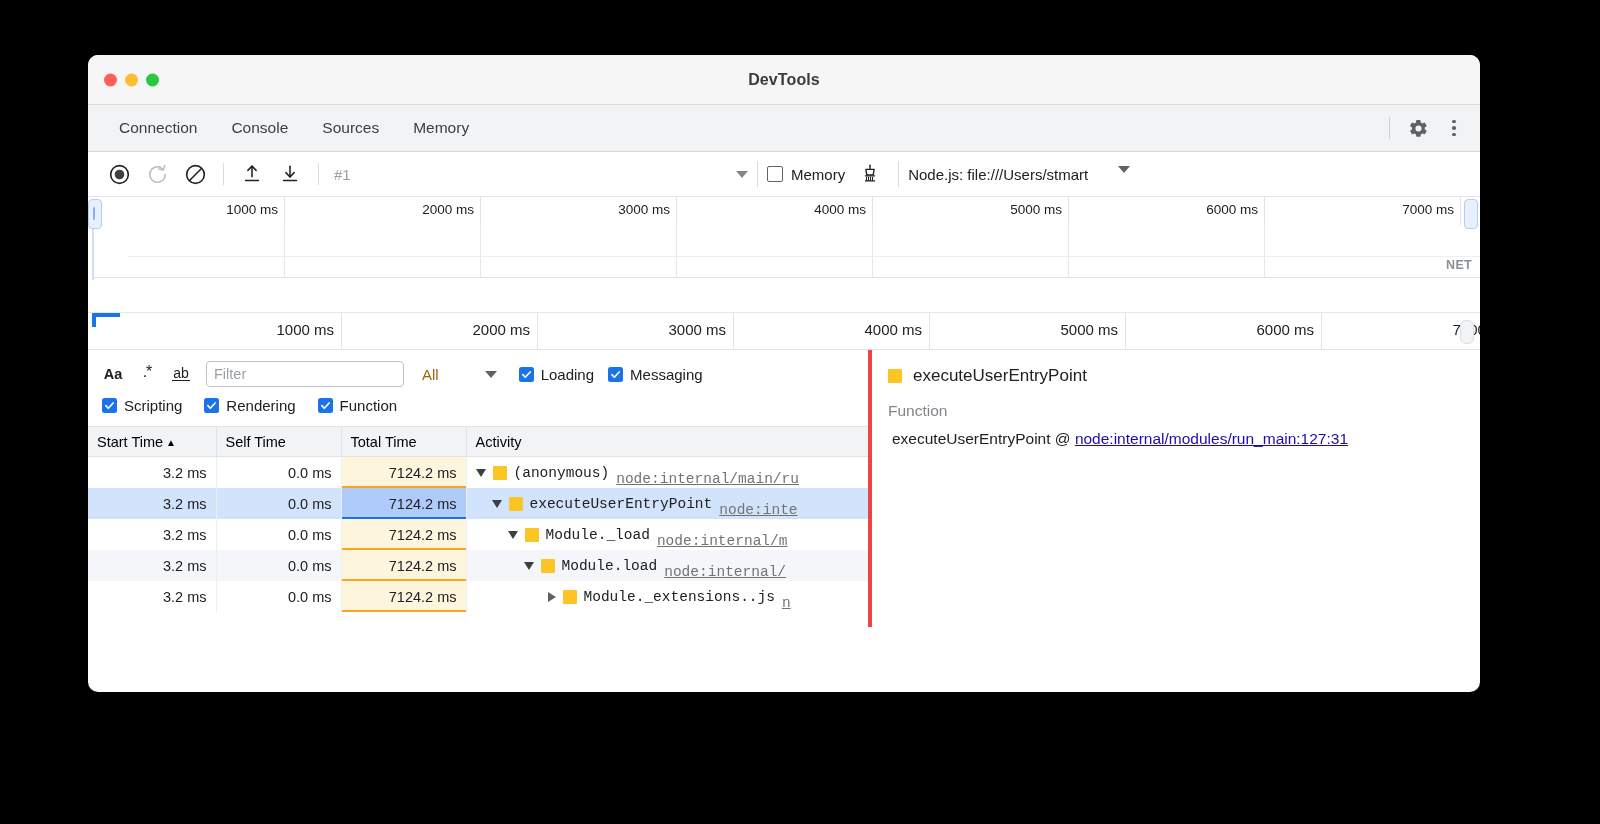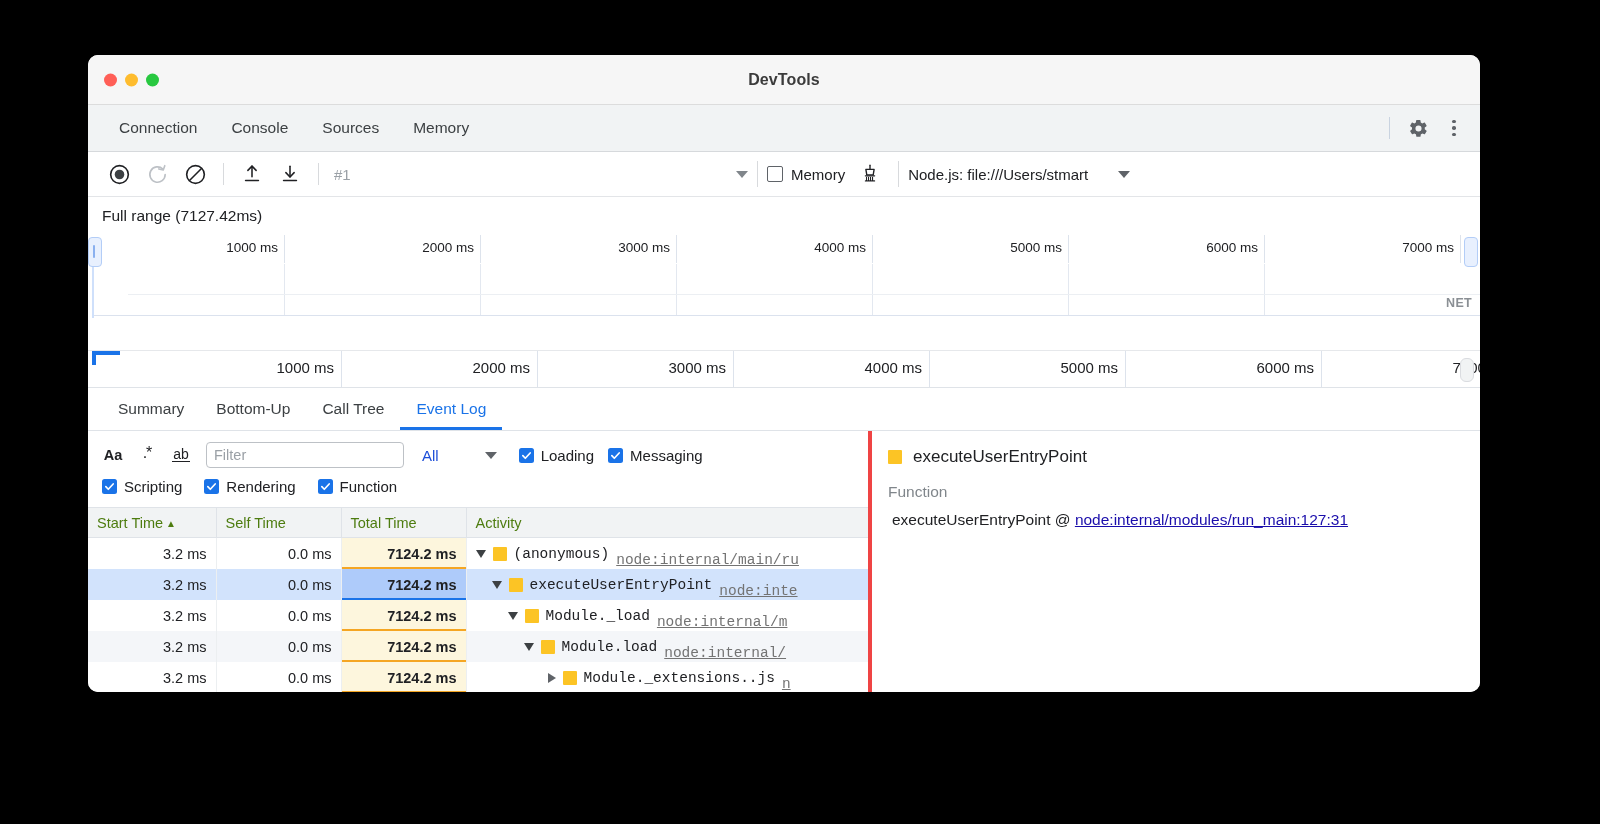--- a/index.html
+++ b/index.html
@@ -303,21 +303,21 @@
     background: #fff;
     font-size: 14.5px;
     color: #202124;
     padding: 0 7px;
     outline: none;
     font-family: "Liberation Sans", sans-serif;
     margin-left: 6px;
   }
   .filter-input::placeholder { color: #9aa0a6; }
   .all-label {
-    font-size: 15px; color: #1d4ed8; margin-left: 18px;
+    font-size: 15px; color: #a16207; margin-left: 18px;
   }
   .all-caret { margin-left: 46px; }
   .cbgroup { display:flex; align-items:center; gap: 7px; margin-left: 22px; }
   .cbgroup2 { display:flex; align-items:center; gap: 7px; }
   .filterline2 {
     display:flex; align-items:center;
     height: 30px;
     padding-left: 4px;
     gap: 22px;
   }
@@ -333,21 +333,21 @@
   table.evt {
     width: 100%;
     border-collapse: collapse;
     table-layout: fixed;
     font-size: 14.5px;
   }
   table.evt th {
     background: #f1f3f4;
     font-weight: normal;
     font-size: 14.5px;
-    color: #4d7c0f;
+    color: #000000;
     text-align: left;
     height: 29px;
     padding: 0 9px;
     border-right: 1px solid #dfe3e8;
     border-bottom: 1px solid #dfe3e8;
     white-space: nowrap;
   }
   table.evt th.num { text-align: left; }
   table.evt td {
     height: 31px;
@@ -363,21 +363,20 @@
   .sort-arrow {
     display: inline-block;
     margin-left: 3px;
     font-size: 10px;
     vertical-align: 1px;
   }
   .total-cell {
     position: relative;
     text-align: right;
     background: #fdf6dd !important;
-    font-weight: bold;
   }
   tr.row-sel .total-cell { background: #aecbfa !important; }
   .total-bar {
     position: absolute; left: 0; right: 0; bottom: 0;
     height: 2px; background: #f5a623;
   }
   tr.row-sel .total-bar { background: #1a73e8; }
   .activity-cell { overflow: hidden; font-family: Liberation Mono, monospace; }
   .act-inner { display:flex; align-items:center; gap: 7px; white-space: nowrap; }
   .tri {
@@ -522,27 +521,26 @@
       <div class="rt-icon" style="margin-left:6px">
         <svg width="22" height="22" viewBox="0 0 24 24">
           <path d="M12 2.5 V7" stroke="#202124" stroke-width="1.5" stroke-linecap="round" fill="none"></path>
           <path d="M7.5 7 H16.5 L15.5 13 H8.5 Z" fill="none" stroke="#202124" stroke-width="1.5" stroke-linejoin="round"></path>
           <path d="M7 14 H17" stroke="#202124" stroke-width="1.5" stroke-linecap="round"></path>
           <path d="M8.2 15.5 V19 M10.4 15.5 V19 M12.6 15.5 V19 M14.8 15.5 V19" stroke="#202124" stroke-width="1.2" stroke-linecap="round"></path>
           <path d="M7 19.6 H17" stroke="#202124" stroke-width="1.3" stroke-linecap="round"></path>
         </svg>
       </div>
       <div class="vsep tall"></div>
-      <div style="display:flex;align-items:center;gap:30px">
+      <div style="display:flex;align-items:flex-start;gap:30px">
         <span class="target-text">Node.js: file:///Users/stmart</span>
         <span class="caret-down"></span>
       </div>
     </div>
 
-    <div class="fullrange">Full range (7127.42ms)</div>
 
     <div class="overview">
       <div class="ruler-top">
         <div class="tick" style="left:0px;width:196px">
             <span>1000 ms</span>
           </div>
         <div class="tick" style="left:196px;width:196px">
             <span>2000 ms</span>
           </div>
         <div class="tick" style="left:392px;width:196px">
@@ -598,34 +596,20 @@
         </div>
       <div class="tick2" style="left:1037px;width:196px">
           <span>6000 ms</span>
         </div>
       <div class="tick2" style="left:1233px;width:196px">
           <span>7000 ms</span>
         </div>
       <div class="hscroll-thumb"></div>
     </div>
 
-    <div class="detailtabs">
-      <div class="dtab">
-          <span>Summary</span>
-        </div>
-      <div class="dtab">
-          <span>Bottom-Up</span>
-        </div>
-      <div class="dtab">
-          <span>Call Tree</span>
-        </div>
-      <div class="dtab active">
-          <span>Event Log</span>
-        </div>
-    </div>
 
     <div class="split">
       <div class="left-pane">
 
         <div class="filterbar">
           <div class="filterline">
             <div class="fbtn aa">
               <span>Aa</span>
             </div>
             <div class="fbtn star">

